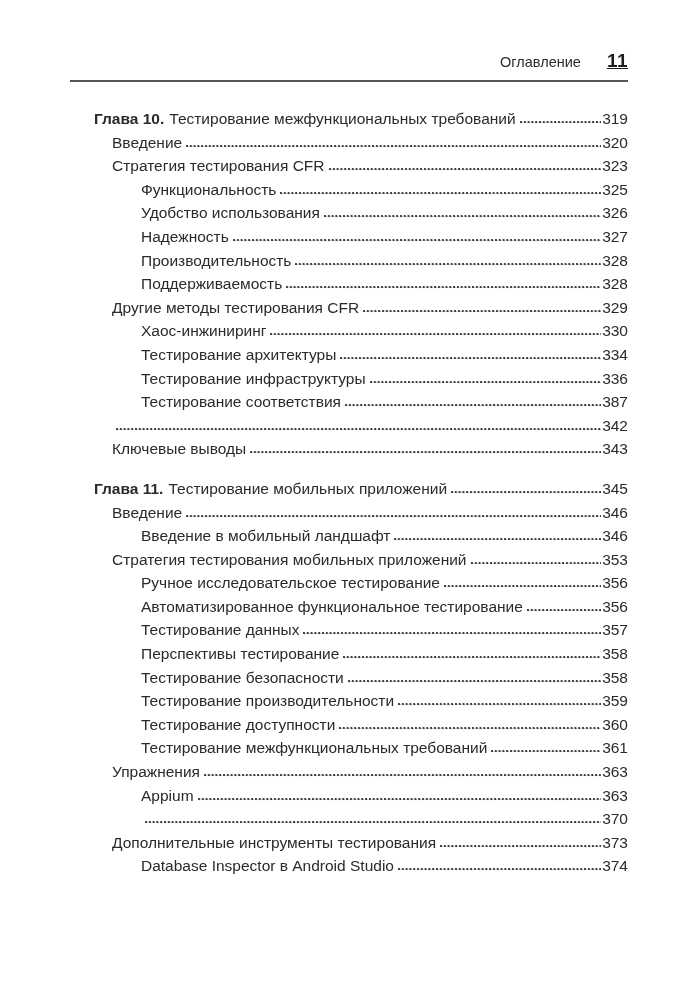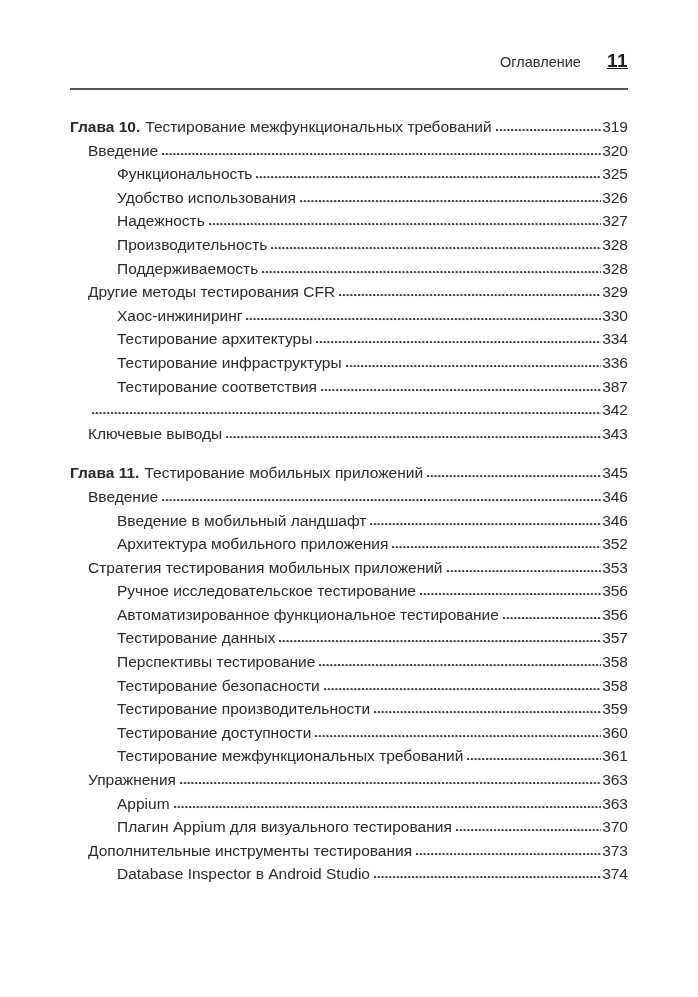--- a/index.html
+++ b/index.html
@@ -11,27 +11,27 @@
     overflow: hidden;
   }
   .page { padding: 0 70px; box-sizing: border-box; width: 698px; }
 
   .page-header {
     margin-top: 50px;
     display: flex;
     justify-content: flex-end;
     align-items: baseline;
     gap: 26px;
-    padding-bottom: 16px;
+    padding-bottom: 8px;
     border-bottom: 2px solid #555555;
   }
   .header-label { font-size: 14.5px; color: #2b2b2b; }
   .header-pagenum { font-size: 19px; font-weight: 700; letter-spacing: 0.5px; color: #1e1e1e; text-decoration: underline; }
 
-  .toc { margin-top: 25px; }
+  .toc { margin-top: 25px; margin-left: 24px; }
   .row {
     display: flex;
     align-items: baseline;
     line-height: 23.6px;
     font-size: 15.5px;
     color: #2a2a2a;
   }
   .row.lvl1 { padding-left: 18px; }
   .row.lvl2 { padding-left: 47px; }
   .row.lvl0.gap { margin-top: 16px; text-align: center; }
@@ -63,20 +63,25 @@
         <span class="prefix">Глава 10.</span>
         <span class="title">Тестирование межфункциональных требований</span>
         <span class="leader"></span>
         <span class="pagenum">319</span>
       </div>
       <div class="row lvl1">
         <span class="title">Введение</span>
         <span class="leader"></span>
         <span class="pagenum">320</span>
       </div>
+      <div class="row lvl1">
+        <span class="title">Стратегия тестирования CFR</span>
+        <span class="leader"></span>
+        <span class="pagenum">323</span>
+      </div>
       <div class="row lvl2">
         <span class="title">Функциональность</span>
         <span class="leader"></span>
         <span class="pagenum">325</span>
       </div>
       <div class="row lvl2">
         <span class="title">Удобство использования</span>
         <span class="leader"></span>
         <span class="pagenum">326</span>
       </div>
@@ -138,25 +143,20 @@
       <div class="row lvl1">
         <span class="title">Введение</span>
         <span class="leader"></span>
         <span class="pagenum">346</span>
       </div>
       <div class="row lvl2">
         <span class="title">Введение в мобильный ландшафт</span>
         <span class="leader"></span>
         <span class="pagenum">346</span>
       </div>
-      <div class="row lvl2">
-        <span class="title">Архитектура мобильного приложения</span>
-        <span class="leader"></span>
-        <span class="pagenum">352</span>
-      </div>
       <div class="row lvl1">
         <span class="title">Стратегия тестирования мобильных приложений</span>
         <span class="leader"></span>
         <span class="pagenum">353</span>
       </div>
       <div class="row lvl2">
         <span class="title">Ручное исследовательское тестирование</span>
         <span class="leader"></span>
         <span class="pagenum">356</span>
       </div>
@@ -199,21 +199,20 @@
         <span class="title">Упражнения</span>
         <span class="leader"></span>
         <span class="pagenum">363</span>
       </div>
       <div class="row lvl2">
         <span class="title">Appium</span>
         <span class="leader"></span>
         <span class="pagenum">363</span>
       </div>
       <div class="row lvl2">
-        <span class="title">Плагин Appium для визуального тестирования</span>
         <span class="leader"></span>
         <span class="pagenum">370</span>
       </div>
       <div class="row lvl1">
         <span class="title">Дополнительные инструменты тестирования</span>
         <span class="leader"></span>
         <span class="pagenum">373</span>
       </div>
       <div class="row lvl2">
         <span class="title">Database Inspector в Android Studio</span>

